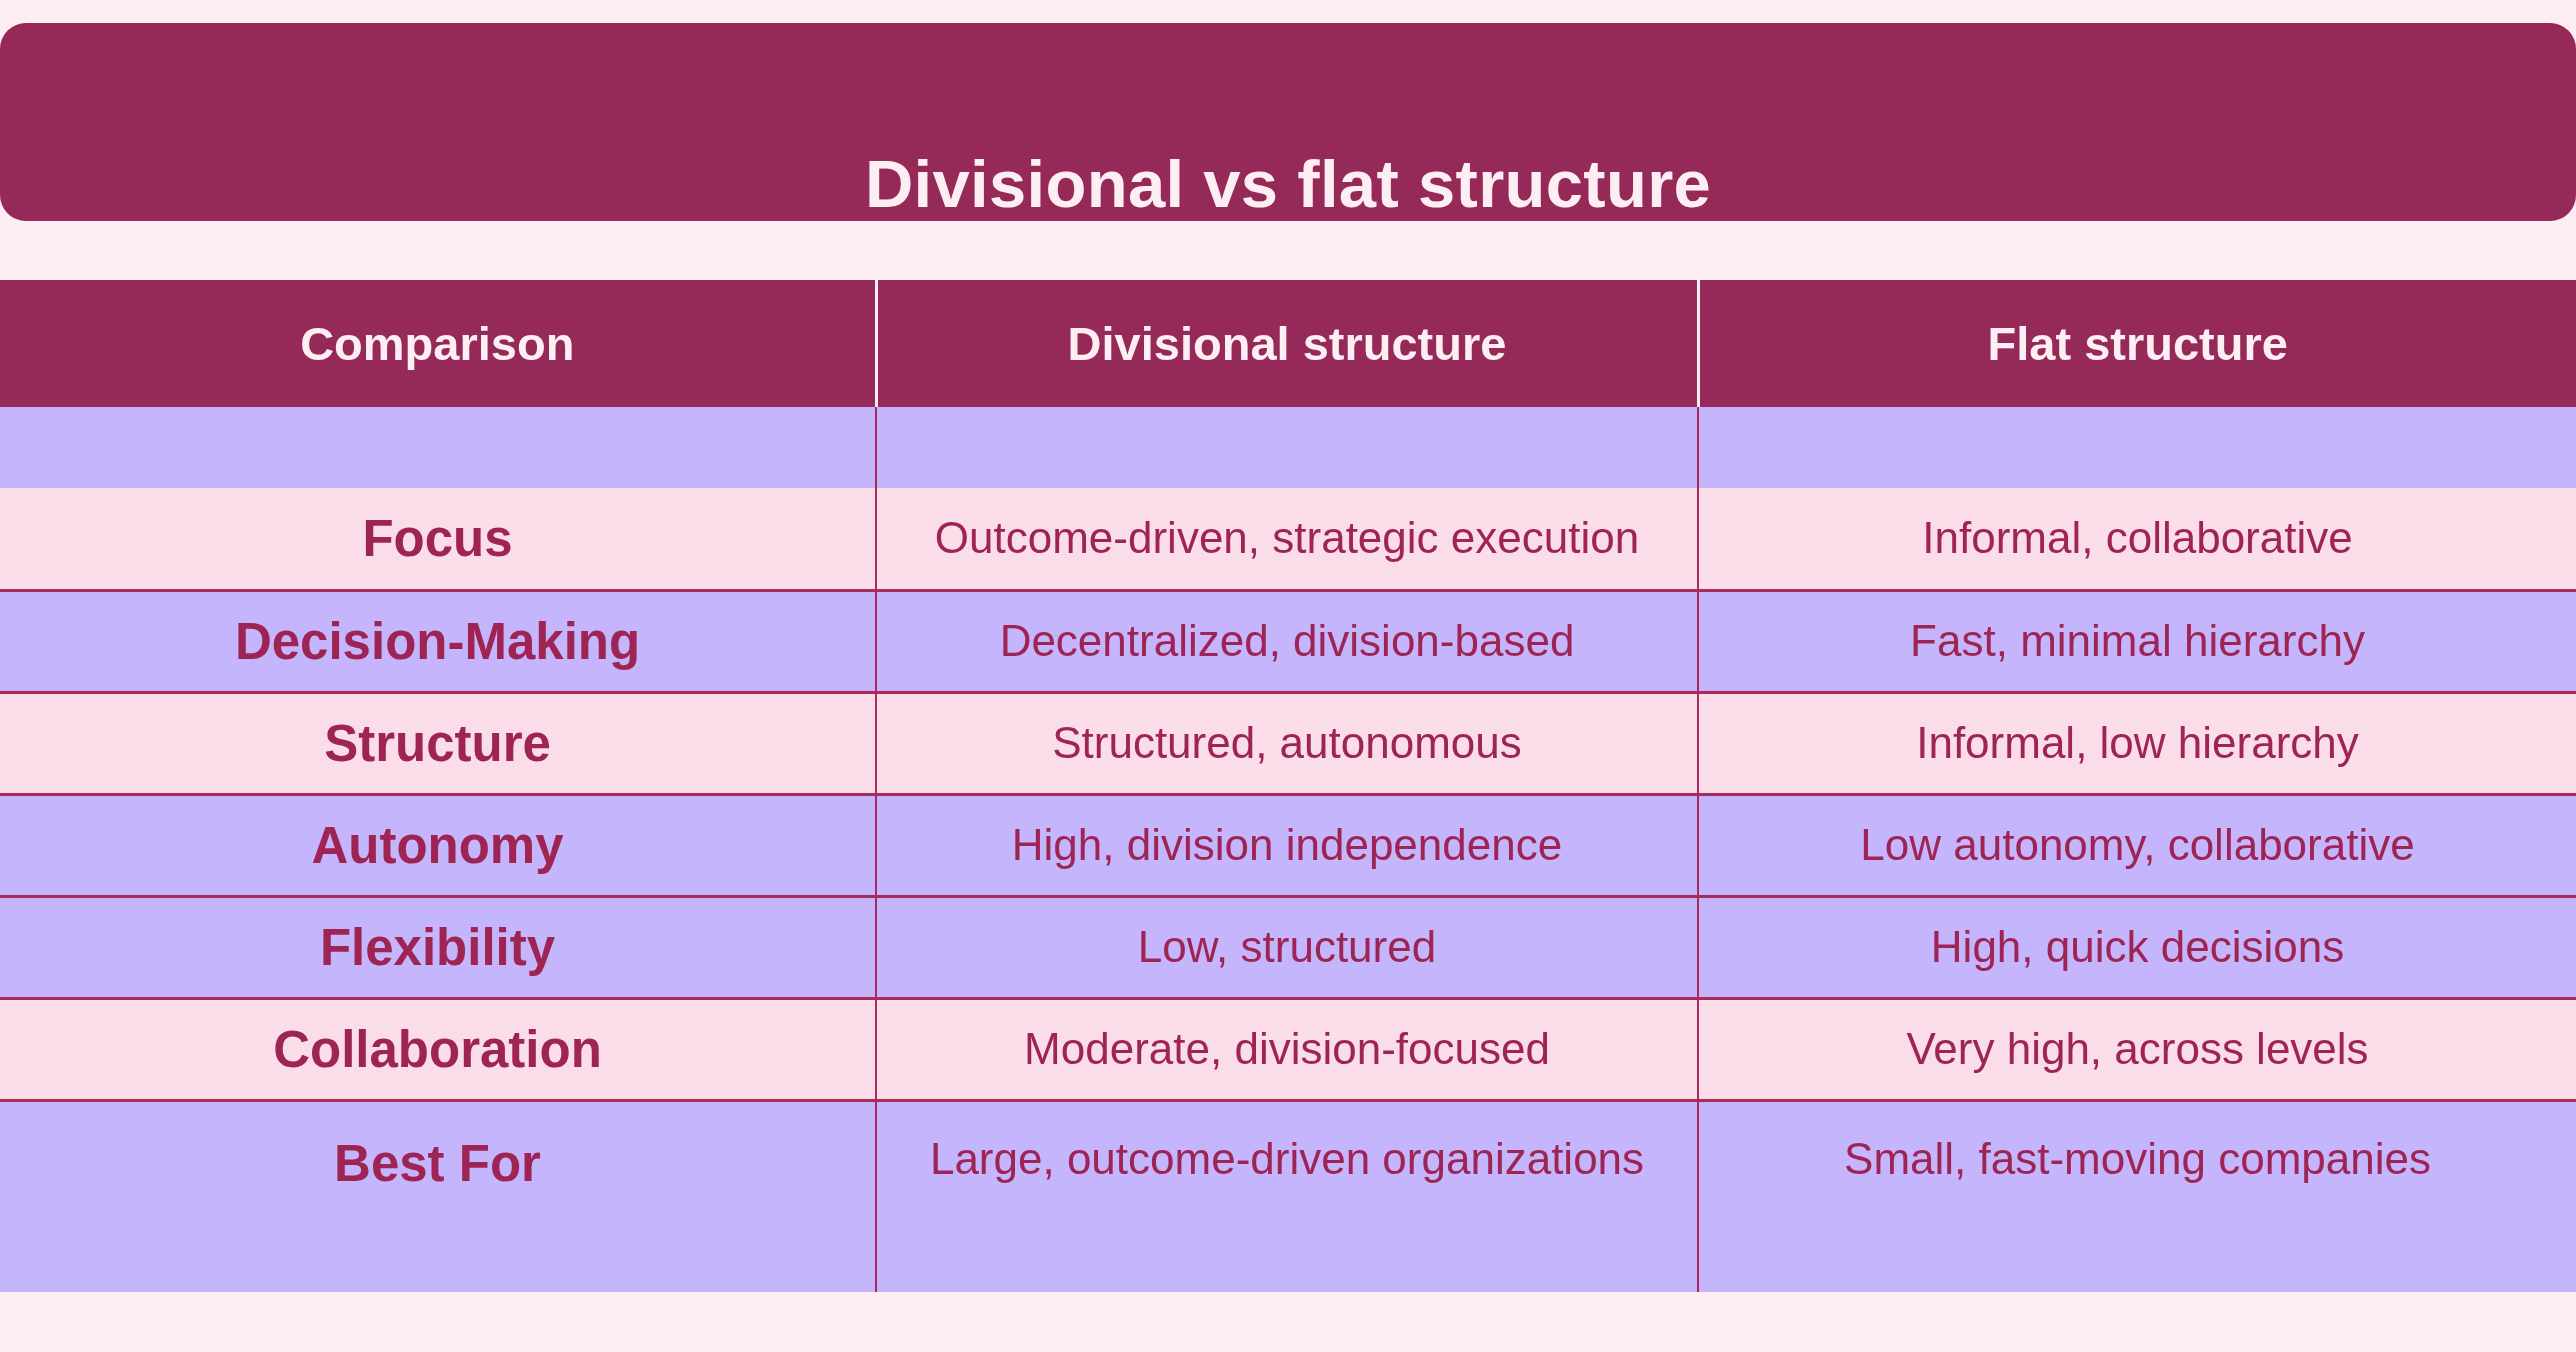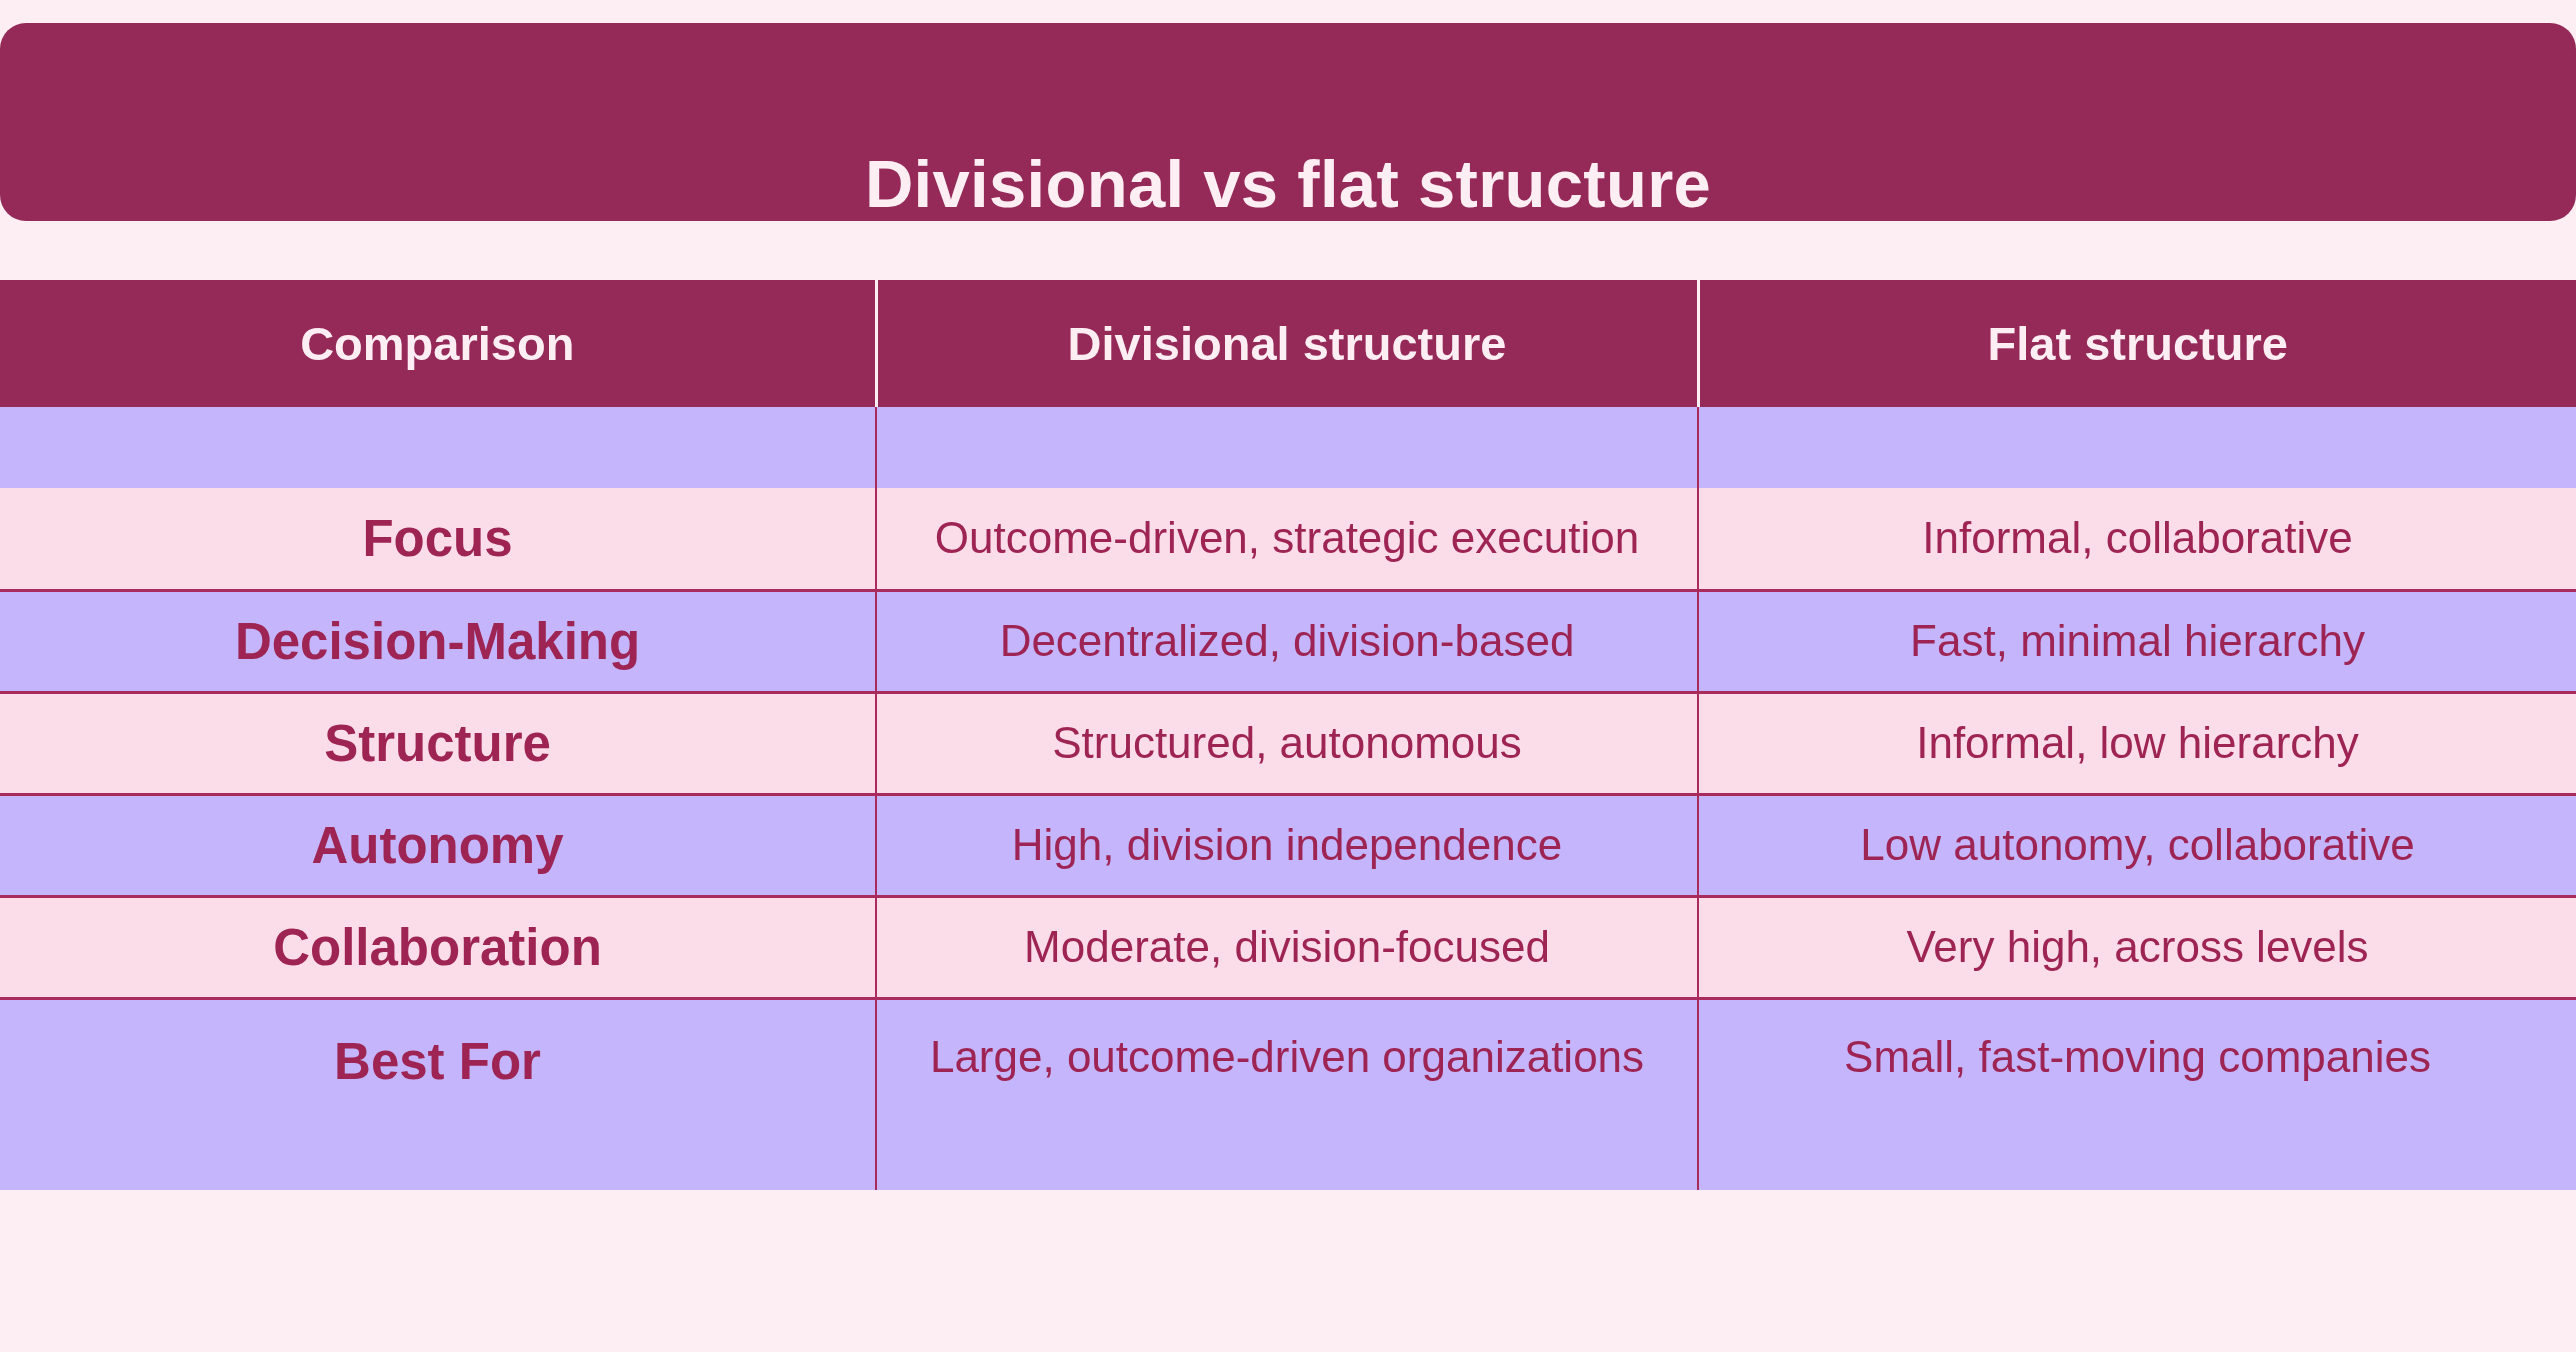--- a/index.html
+++ b/index.html
@@ -160,20 +160,25 @@
           <td>Informal, low hierarchy</td>
         </tr>
 
         <tr class="data band-b">
           <td class="label">Autonomy</td>
           <td>High, division independence</td>
           <td>Low autonomy, collaborative</td>
         </tr>
 
 
+        <tr class="data band-b">
+          <td class="label">Flexibility</td>
+          <td>Low, structured</td>
+          <td>High, quick decisions</td>
+        </tr>
 
         <tr class="data band-a">
           <td class="label">Collaboration</td>
           <td>Moderate, division-focused</td>
           <td>Very high, across levels</td>
         </tr>
 
         <tr class="last band-b">
           <td class="label">Best For</td>
           <td>Large, outcome-driven organizations</td>

